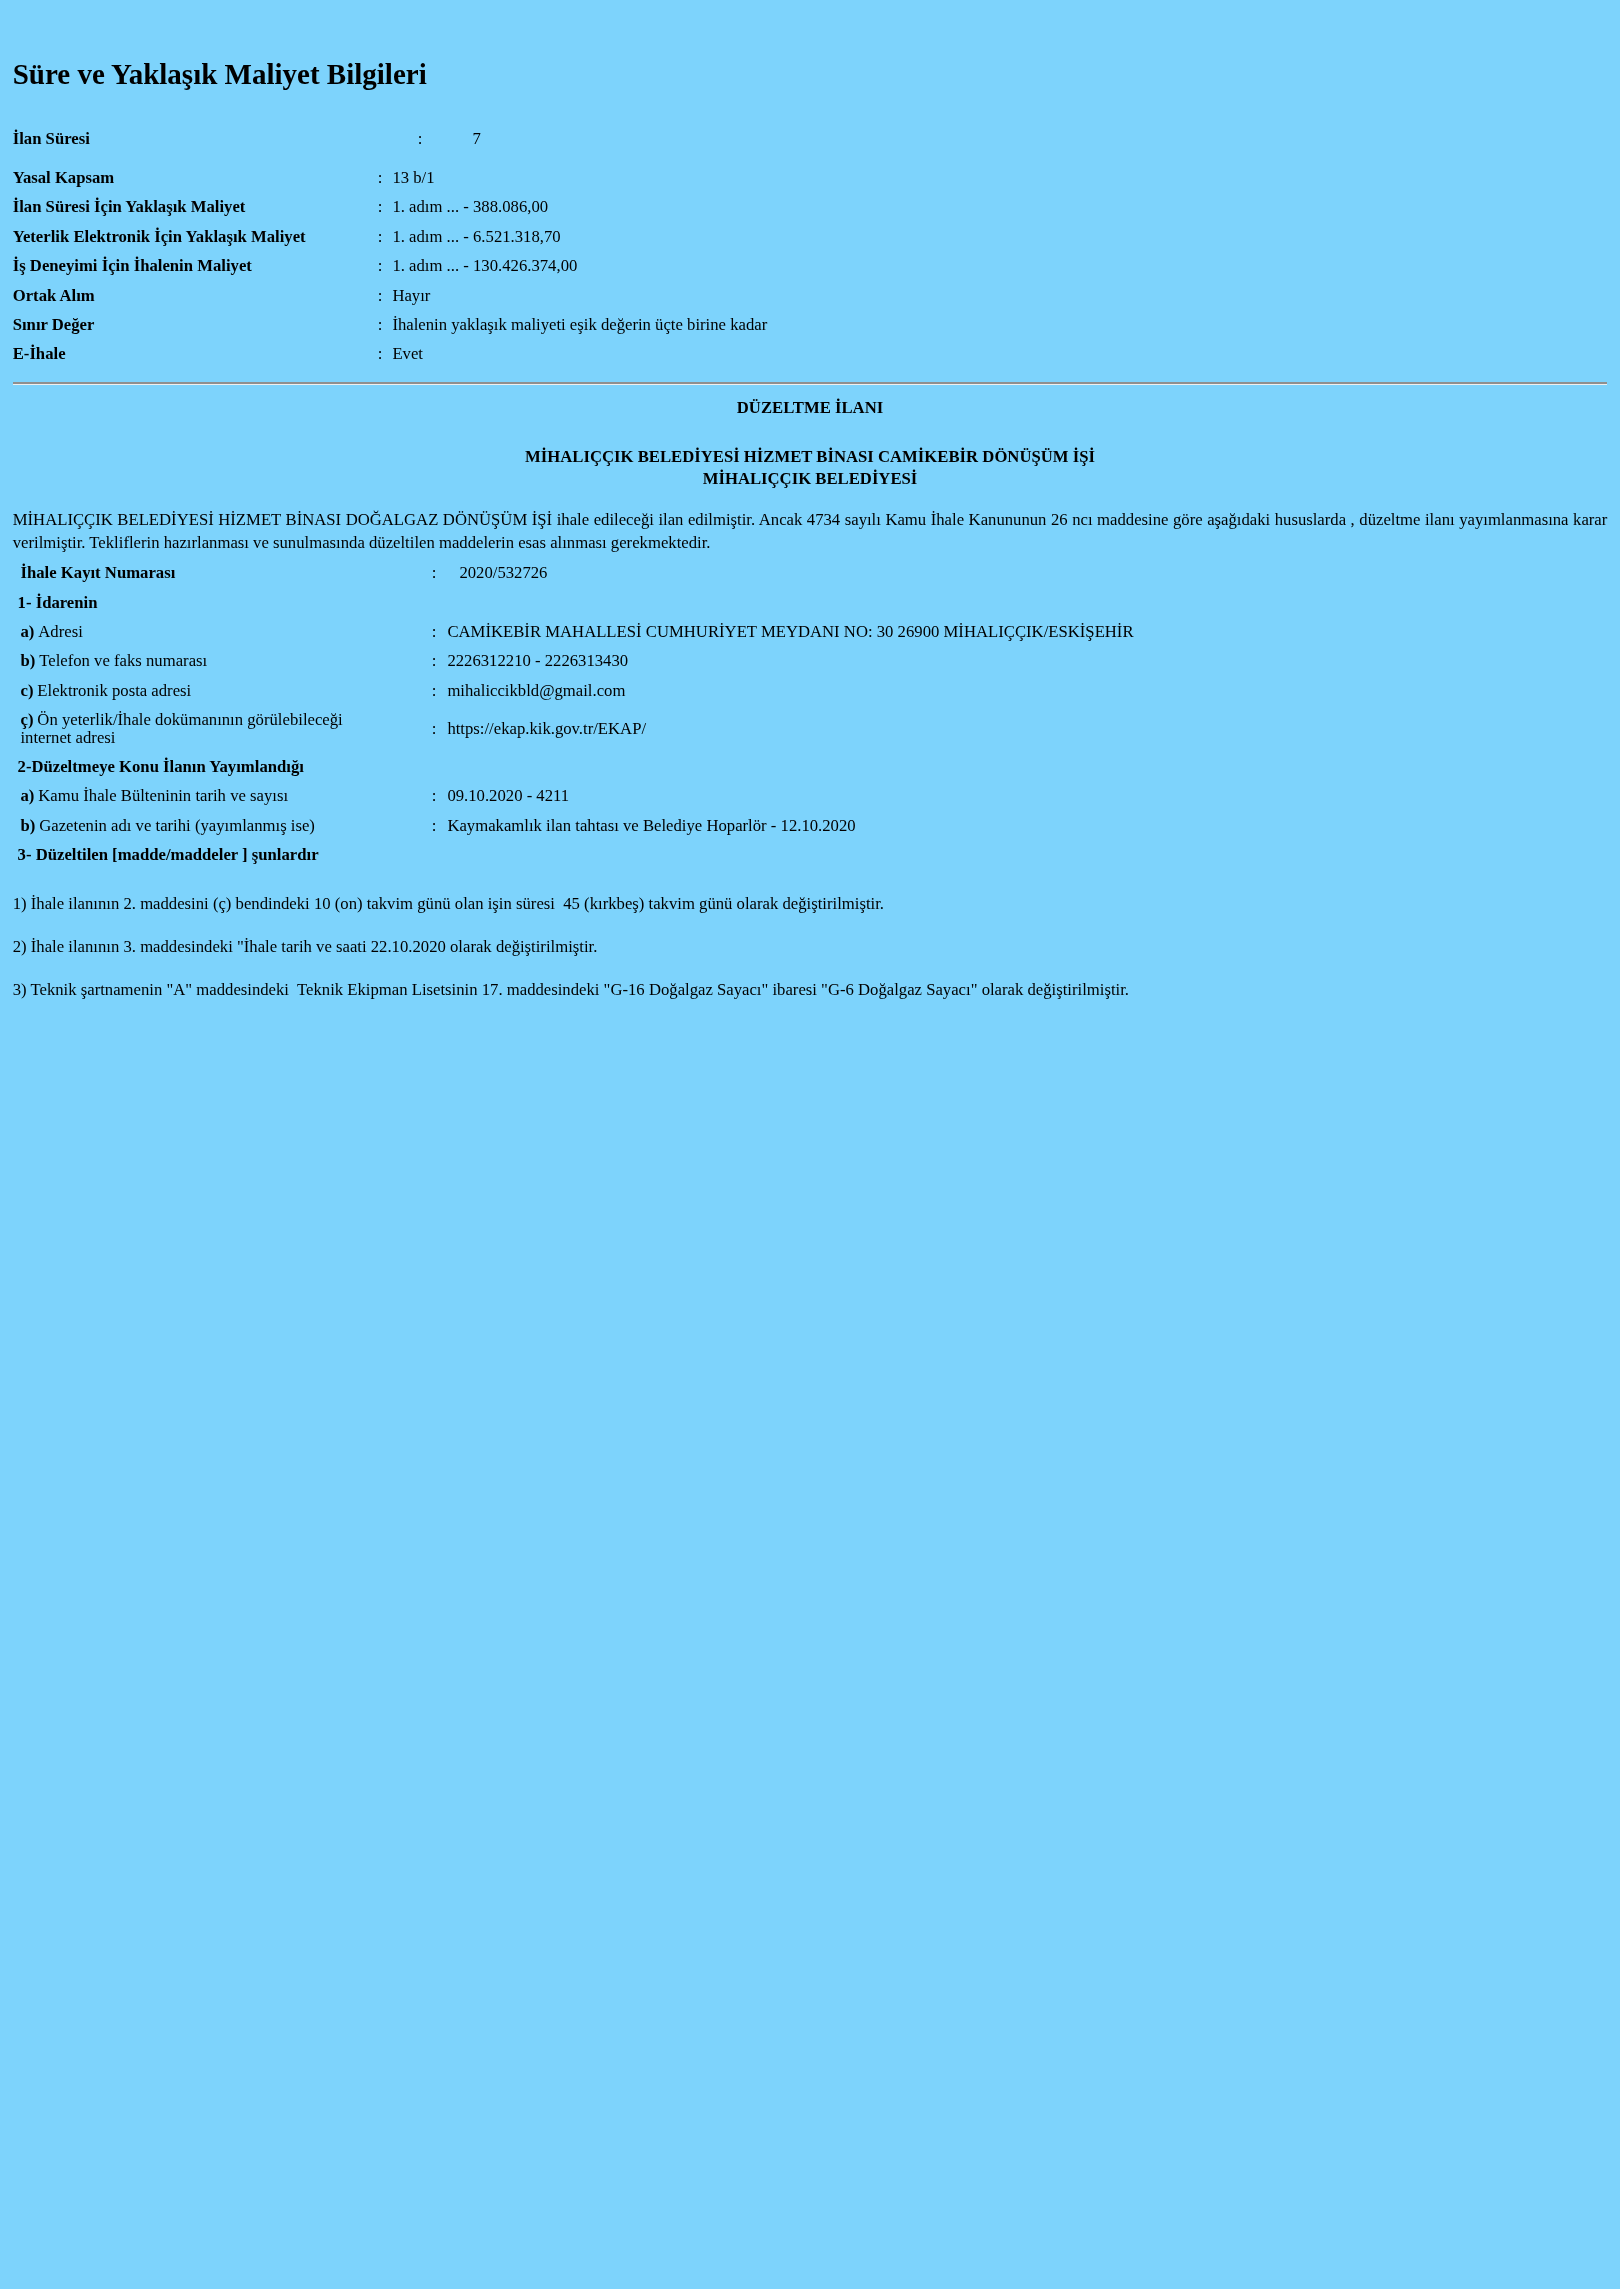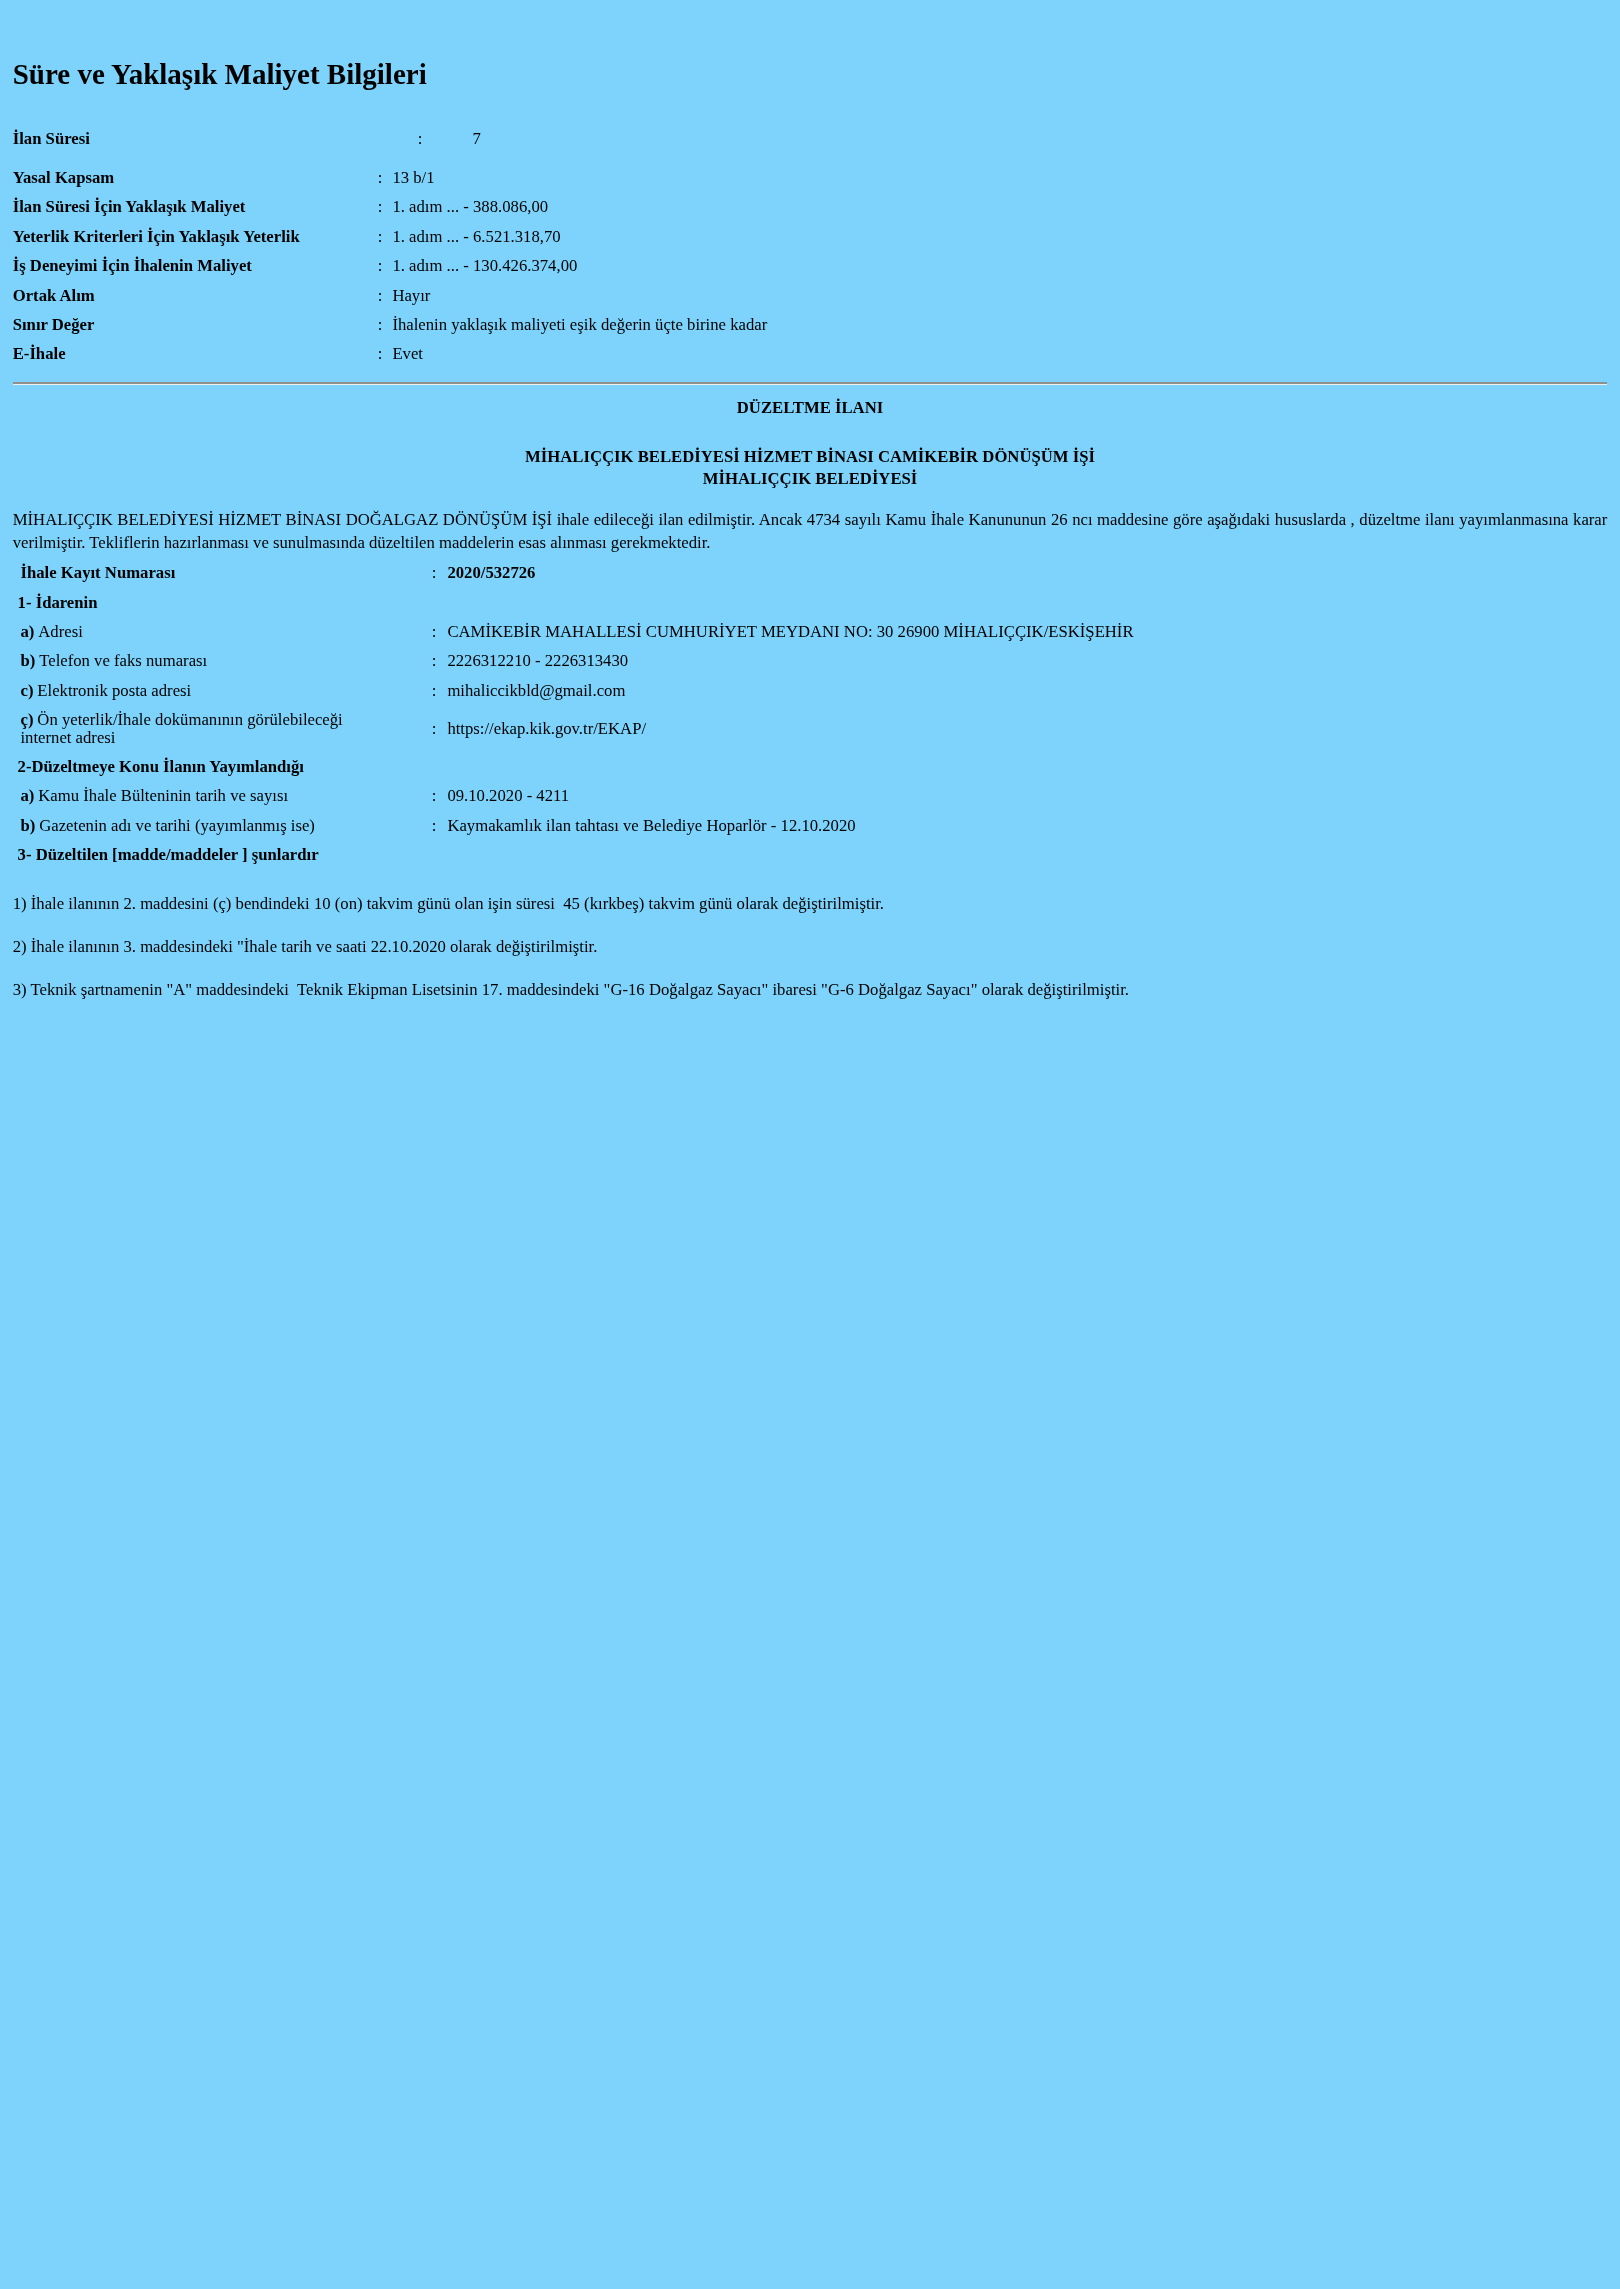--- a/index.html
+++ b/index.html
@@ -58,21 +58,21 @@
     text-align: justify;
   }
   
   .detail-table { margin-top: 3.9px; width: 100%; }
   .kv2-row { display: flex; align-items: center; padding: 5.9px 0; line-height: 17.6px; }
   .kv2-label { width: 419px; padding-left: 7.8px; flex: none; }
   .kv2-label.narrow { padding-right: 47px; }
   .kv2-prefix { font-weight: bold; margin-right: 3.9px; }
   .kv2-sep { width: 15.7px; flex: none; }
   .kv2-value { flex: 1; }
-  .kv2-row.bold-value .kv2-value { font-weight: bold; }
+  .kv2-row.bold-value .kv2-value { font-weight: normal; margin-left: 12px; }
   .kv2-row.bold-value .kv2-label { font-weight: bold; }
   .section-header {
     padding: 5.9px 0 5.9px 4.9px;
     font-weight: bold;
     line-height: 17.6px;
   }
   
   .amendment {
     margin: 25.5px 0 0 0;
     line-height: 17.6px;
@@ -96,21 +96,21 @@
       <span class="kv-label">Yasal Kapsam</span>
       <span class="kv-sep">:</span>
       <span class="kv-value">13 b/1</span>
     </div>
     <div class="kv-row">
       <span class="kv-label">İlan Süresi İçin Yaklaşık Maliyet</span>
       <span class="kv-sep">:</span>
       <span class="kv-value">1. adım ... - 388.086,00</span>
     </div>
     <div class="kv-row">
-      <span class="kv-label">Yeterlik Kriterleri İçin Yaklaşık Yeterlik</span>
+      <span class="kv-label">Yeterlik Elektronik İçin Yaklaşık Maliyet</span>
       <span class="kv-sep">:</span>
       <span class="kv-value">1. adım ... - 6.521.318,70</span>
     </div>
     <div class="kv-row">
       <span class="kv-label">İş Deneyimi İçin İhalenin Maliyet</span>
       <span class="kv-sep">:</span>
       <span class="kv-value">1. adım ... - 130.426.374,00</span>
     </div>
     <div class="kv-row">
       <span class="kv-label">Ortak Alım</span>

